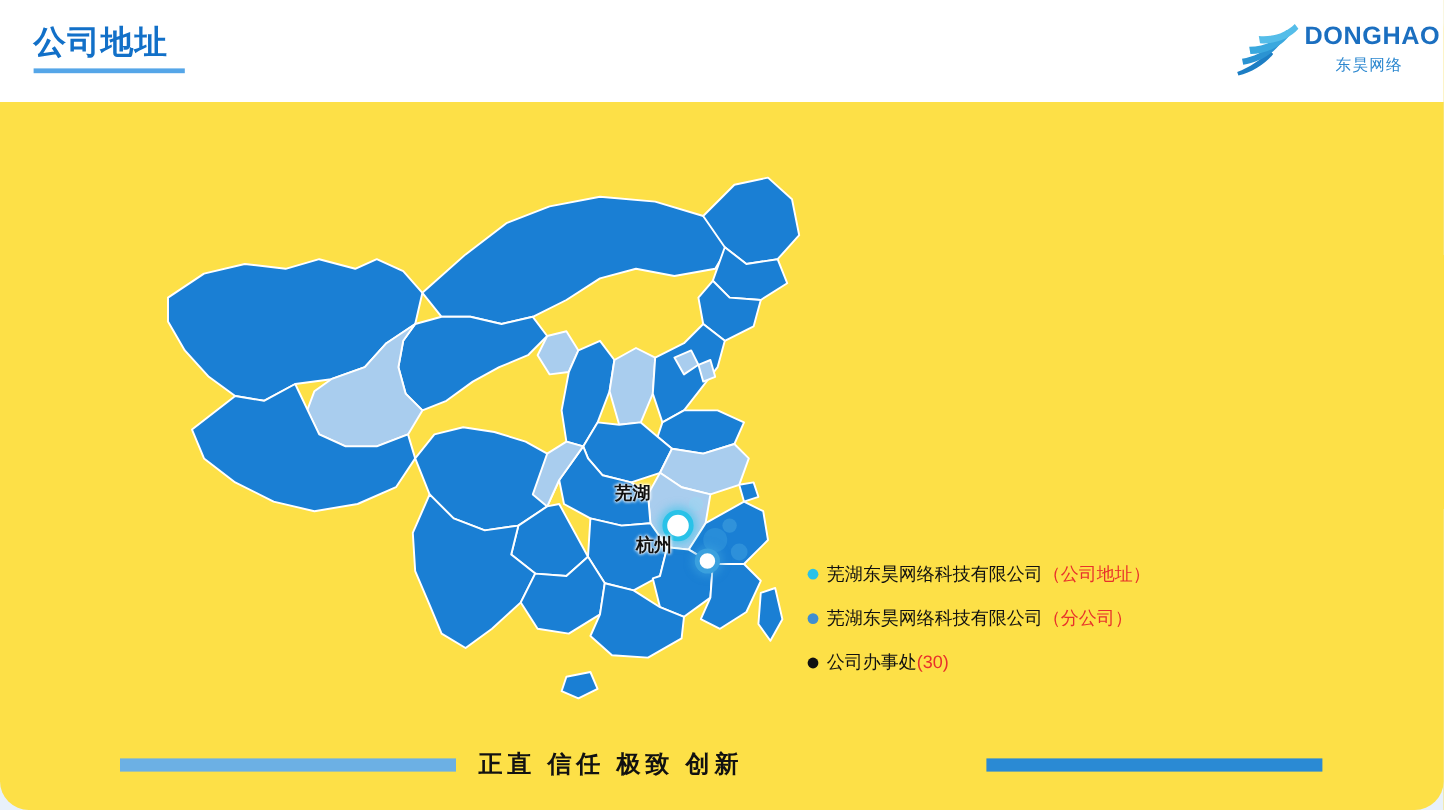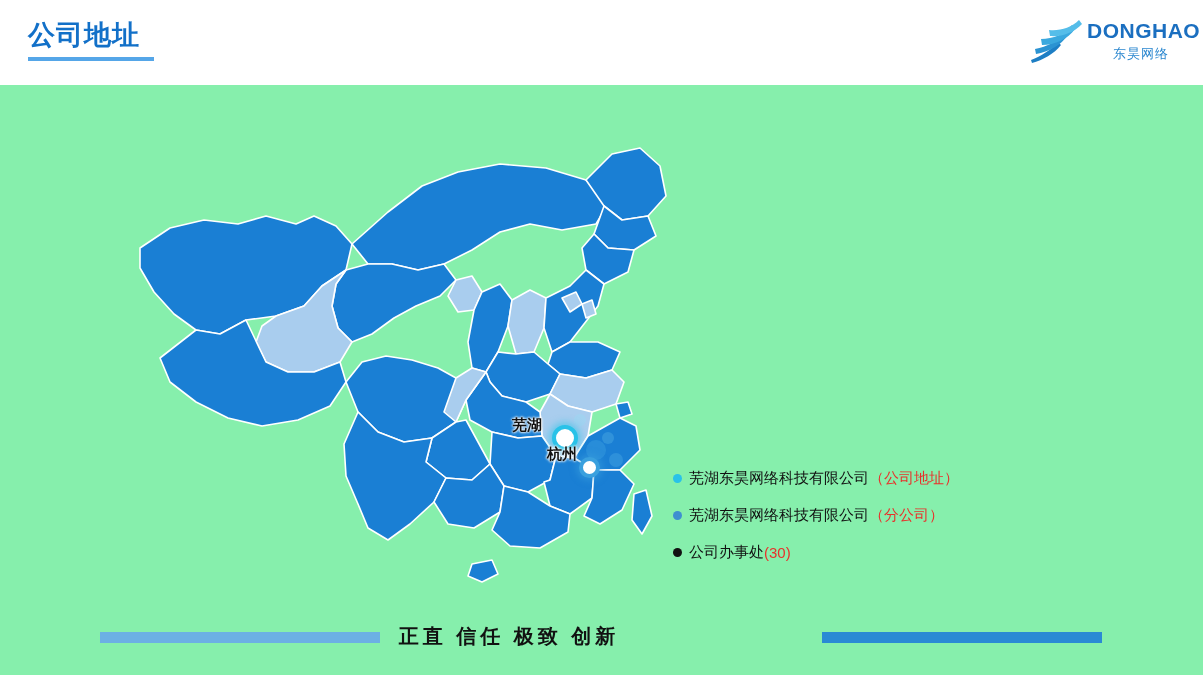--- a/index.html
+++ b/index.html
@@ -10,21 +10,22 @@
     width: 1203px;
     height: 675px;
     overflow: hidden;
     font-family: "Liberation Sans", "DejaVu Sans", sans-serif;
     background: #e8f1fb;
     position: relative;
   }
   .slide {
     position: absolute;
     inset: 0;
-    background: #86efac;
+    background: #fde047;
+    border-radius: 24px;
   }
   
   .header {
     position: absolute;
     left: 0; top: 0;
     width: 1203px;
     height: 85px;
     background: #ffffff;
   }
   .title-block {
@@ -85,22 +86,22 @@
     height: 480px;
   }
   .map-label {
     position: absolute;
     font-size: 15px;
     font-weight: bold;
     color: #111;
     text-shadow: 0 0 3px #fff, 0 0 3px #fff, 0 0 2px #fff;
     white-space: nowrap;
   }
-  .label-wuhu { left: 412px; top: 282px; margin-top: 14px; }
-  .label-hangzhou { left: 447px; top: 325px; text-align: right; }
+  .label-wuhu { left: 412px; top: 282px; }
+  .label-hangzhou { left: 430px; top: 325px; text-align: right; }
   .city-dot {
     position: absolute;
     border-radius: 50%;
   }
   .dot-wuhu {
     left: 452px; top: 305px;
     width: 18px; height: 18px;
     background: #ffffff;
     border: 4px solid #29c2e8;
     box-shadow: 0 0 7px 3px rgba(41,194,232,0.55);

